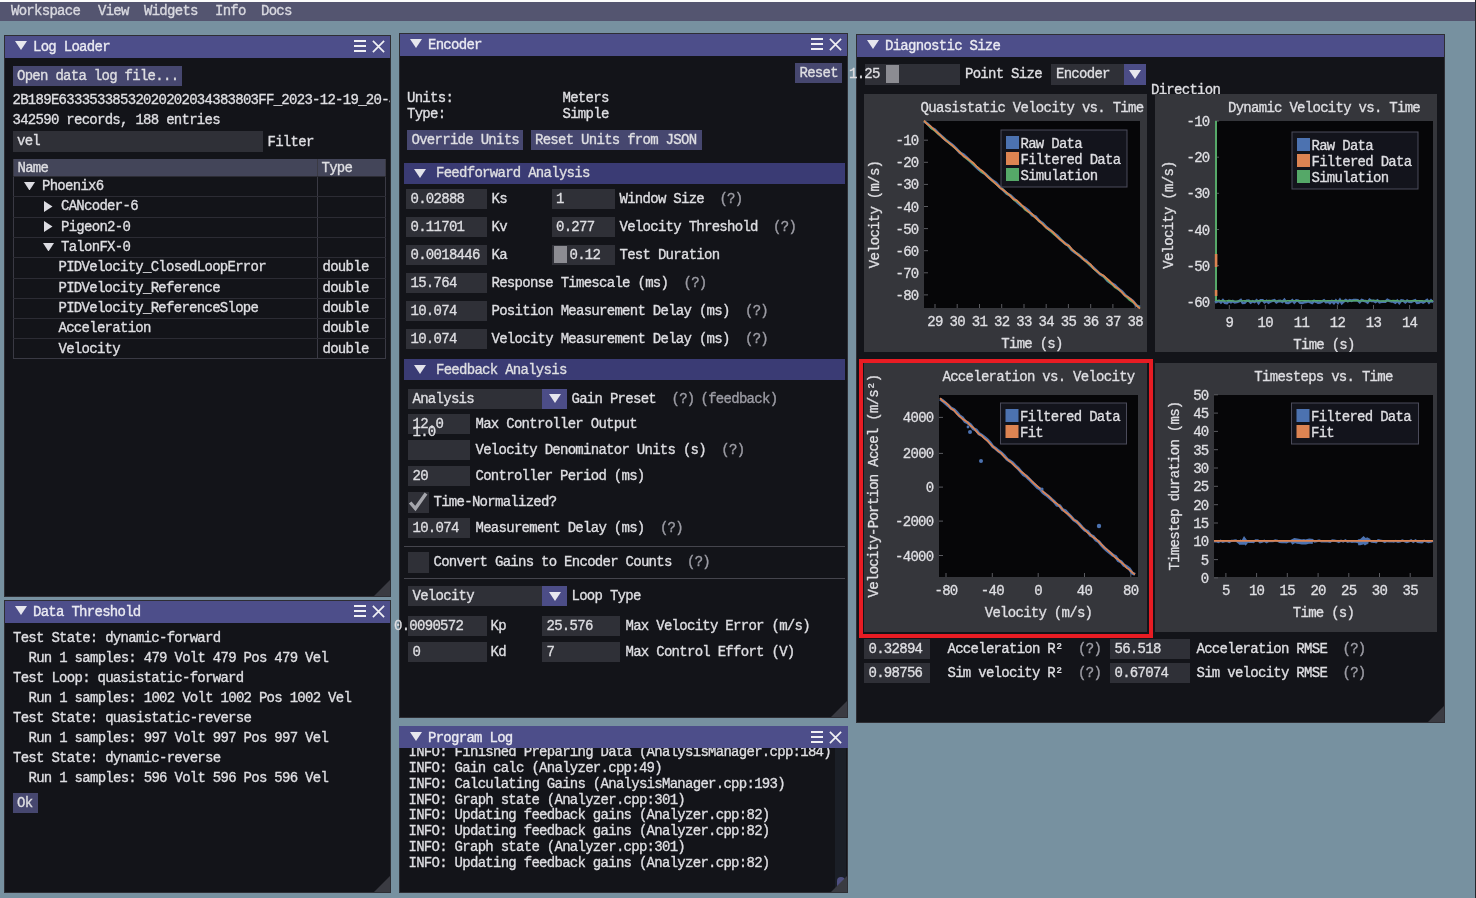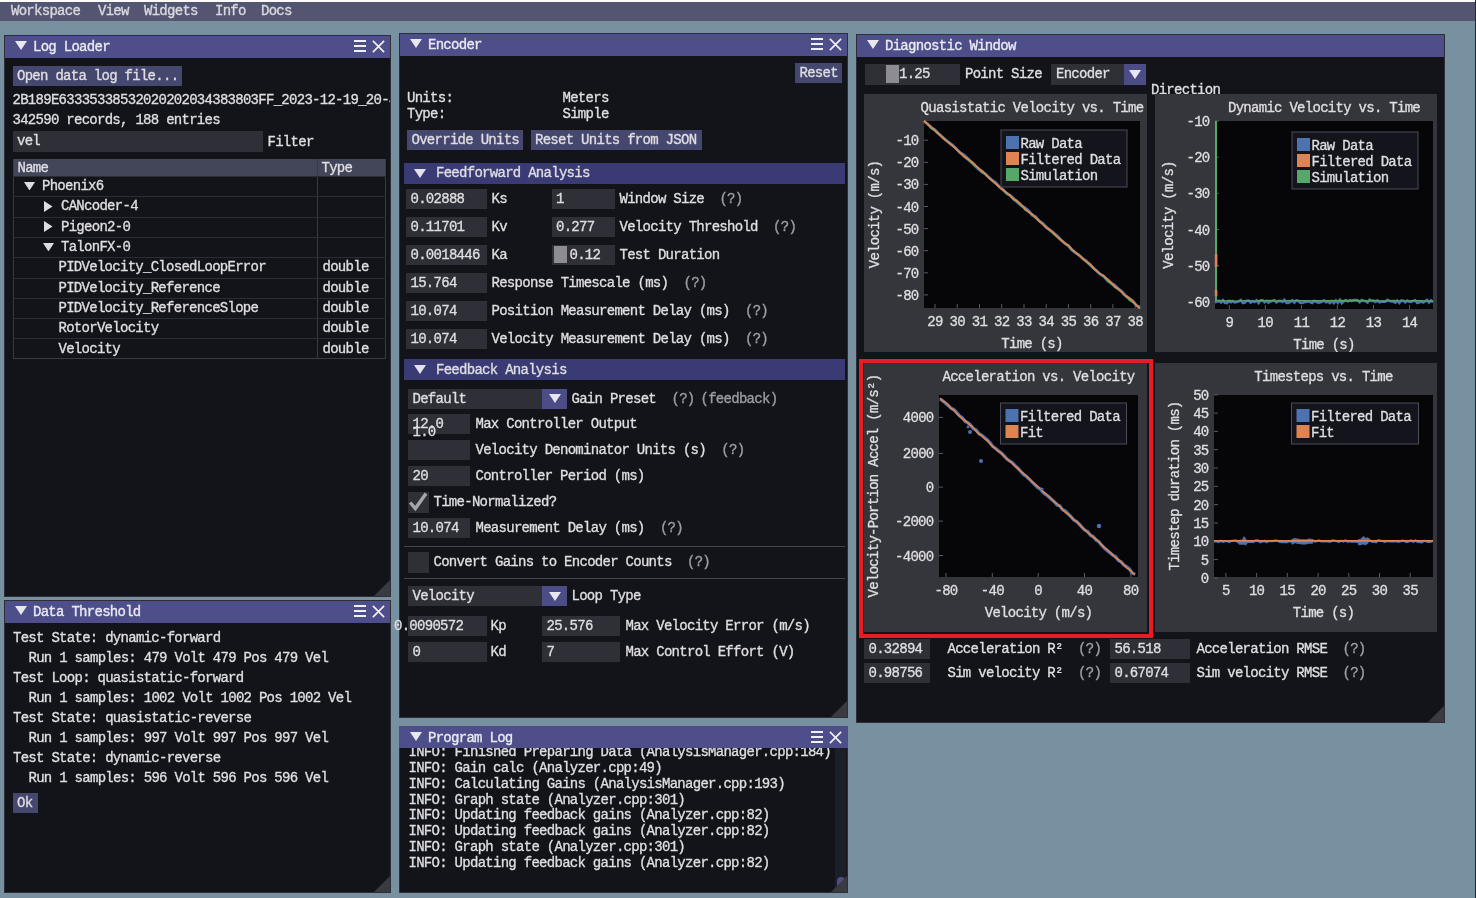--- a/index.html
+++ b/index.html
@@ -53,42 +53,42 @@
 <div class="abs" style="left:317px;top:158.5px;width:1px;height:200.5px;background:#3a3a44"></div>
 <div class="abs" style="left:13px;top:176.0px;width:373px;height:1px;background:#2c2c34"></div>
 <svg class="abs" style="left:24.0px;top:181.8px" width="11" height="8.5">
     <polygon points="0,0 11,0 5.5,8.5" fill="#dcdce2"></polygon>
   </svg>
 <div class="t" style="left:42.0px;top:178.1px">Phoenix6</div>
 <div class="abs" style="left:13px;top:196.3px;width:373px;height:1px;background:#2c2c34"></div>
 <svg class="abs" style="left:44.2px;top:200.9px" width="8.5" height="11">
     <polygon points="0,0 8.5,5.5 0,11" fill="#dcdce2"></polygon>
   </svg>
-<div class="t" style="left:61.0px;top:198.4px">CANcoder-4</div>
+<div class="t" style="left:61.0px;top:198.4px">CANcoder-6</div>
 <div class="abs" style="left:13px;top:216.6px;width:373px;height:1px;background:#2c2c34"></div>
 <svg class="abs" style="left:44.2px;top:221.2px" width="8.5" height="11">
     <polygon points="0,0 8.5,5.5 0,11" fill="#dcdce2"></polygon>
   </svg>
 <div class="t" style="left:61.0px;top:218.7px">Pigeon2-0</div>
 <div class="abs" style="left:13px;top:236.9px;width:373px;height:1px;background:#2c2c34"></div>
 <svg class="abs" style="left:43.0px;top:242.8px" width="11" height="8.5">
     <polygon points="0,0 11,0 5.5,8.5" fill="#dcdce2"></polygon>
   </svg>
 <div class="t" style="left:61.0px;top:239.0px">TalonFX-0</div>
 <div class="abs" style="left:13px;top:257.2px;width:373px;height:1px;background:#2c2c34"></div>
 <div class="t" style="left:58.5px;top:259.3px">PIDVelocity_ClosedLoopError</div>
 <div class="t" style="left:322.5px;top:259.3px">double</div>
 <div class="abs" style="left:13px;top:277.5px;width:373px;height:1px;background:#2c2c34"></div>
 <div class="t" style="left:58.5px;top:279.6px">PIDVelocity_Reference</div>
 <div class="t" style="left:322.5px;top:279.6px">double</div>
 <div class="abs" style="left:13px;top:297.8px;width:373px;height:1px;background:#2c2c34"></div>
 <div class="t" style="left:58.5px;top:299.9px">PIDVelocity_ReferenceSlope</div>
 <div class="t" style="left:322.5px;top:299.9px">double</div>
 <div class="abs" style="left:13px;top:318.1px;width:373px;height:1px;background:#2c2c34"></div>
-<div class="t" style="left:58.5px;top:320.2px">RotorVelocity</div>
+<div class="t" style="left:58.5px;top:320.2px">Acceleration</div>
 <div class="t" style="left:322.5px;top:320.2px">double</div>
 <div class="abs" style="left:13px;top:338.4px;width:373px;height:1px;background:#2c2c34"></div>
 <div class="t" style="left:58.5px;top:340.5px">Velocity</div>
 <div class="t" style="left:322.5px;top:340.5px">double</div>
 <div class="win" style="left:4px;top:600px;width:387px;height:293px">
     <div class="tb"></div>
   </div>
 <svg class="abs" style="left:14.8px;top:606.3px" width="12" height="9">
     <polygon points="0,0 12,0 6.0,9" fill="#e7e7ee"></polygon>
   </svg>
@@ -179,21 +179,21 @@
 <div class="abs" style="left:403.5px;top:359px;width:441px;height:21px;background:#3a3b74"></div>
 <svg class="abs" style="left:413.5px;top:365.0px" width="12" height="9">
     <polygon points="0,0 12,0 6.0,9" fill="#e2e2ea"></polygon>
   </svg>
 <div class="t" style="left:436.0px;top:361.5px">Feedback Analysis</div>
 <div class="f" style="left:408.0px;top:388.5px;width:134.0px;height:20px"></div>
 <div class="abs" style="left:542.0px;top:388.5px;width:25px;height:20px;background:#4c4d87"></div>
 <svg class="abs" style="left:548.5px;top:394.0px" width="12" height="9">
     <polygon points="0,0 12,0 6.0,9" fill="#e7e7ee"></polygon>
   </svg>
-<div class="t" style="left:412.5px;top:390.5px">Default</div>
+<div class="t" style="left:412.5px;top:390.5px">Analysis</div>
 <div class="t" style="left:571.5px;top:390.5px">Gain Preset</div>
 <div class="t" style="left:671.5px;top:390.5px;color:#9c9ca4">(?)</div>
 <div class="t" style="left:700.5px;top:390.5px;color:#9c9ca4">(feedback)</div>
 <div class="f" style="left:408.0px;top:413.5px;width:62.0px;height:20px"></div>
 <div class="t" style="left:412.5px;top:415.5px">12.0</div>
 <div class="t" style="left:475.5px;top:415.5px">Max Controller Output</div>
 <div class="f" style="left:408.0px;top:439.7px;width:62.0px;height:20px"></div>
 <div class="t" style="left:412.5px;top:424px">1.0</div>
 <div class="t" style="left:475.5px;top:441.7px">Velocity Denominator Units (s)</div>
 <div class="t" style="left:721.3px;top:441.7px;color:#9c9ca4">(?)</div>
@@ -257,27 +257,27 @@
   </svg>
 <svg class="abs" style="left:831px;top:876px" width="16" height="16">
     <polygon points="16,0 16,16 0,16" fill="#3a3b42"></polygon>
   </svg>
 <div class="win" style="left:856px;top:34px;width:589px;height:689px">
     <div class="tb"></div>
   </div>
 <svg class="abs" style="left:866.8px;top:40.3px" width="12" height="9">
     <polygon points="0,0 12,0 6.0,9" fill="#e7e7ee"></polygon>
   </svg>
-<div class="t" style="left:885.0px;top:38.4px;color:#eaeaf2">Diagnostic Window</div>
+<div class="t" style="left:885.0px;top:38.4px;color:#eaeaf2">Diagnostic Size</div>
 <svg class="abs" style="left:1428.0px;top:706.0px" width="16" height="16">
     <polygon points="16,0 16,16 0,16" fill="#3a3b42"></polygon>
   </svg>
 <div class="f" style="left:864.5px;top:63.5px;width:95.5px;height:21px"></div>
 <div class="abs" style="left:885.5px;top:65px;width:13px;height:18px;background:#8c8c92"></div>
-<div class="t" style="left:899.0px;top:66.0px">1.25</div>
+<div class="t" style="left:849px;top:66.0px">1.25</div>
 <div class="t" style="left:965.0px;top:66.0px">Point Size</div>
 
 <div class="f" style="left:1051px;top:63.5px;width:73px;height:21px"></div>
 <div class="abs" style="left:1124px;top:63.5px;width:21.5px;height:21px;background:#4c4d87"></div>
 <svg class="abs" style="left:1128.5px;top:69.5px" width="12" height="9">
     <polygon points="0,0 12,0 6.0,9" fill="#e7e7ee"></polygon>
   </svg>
 <div class="t" style="left:1056.0px;top:66.0px">Encoder</div>
 <div class="t" style="left:1151.0px;top:82px">Direction</div>
 

